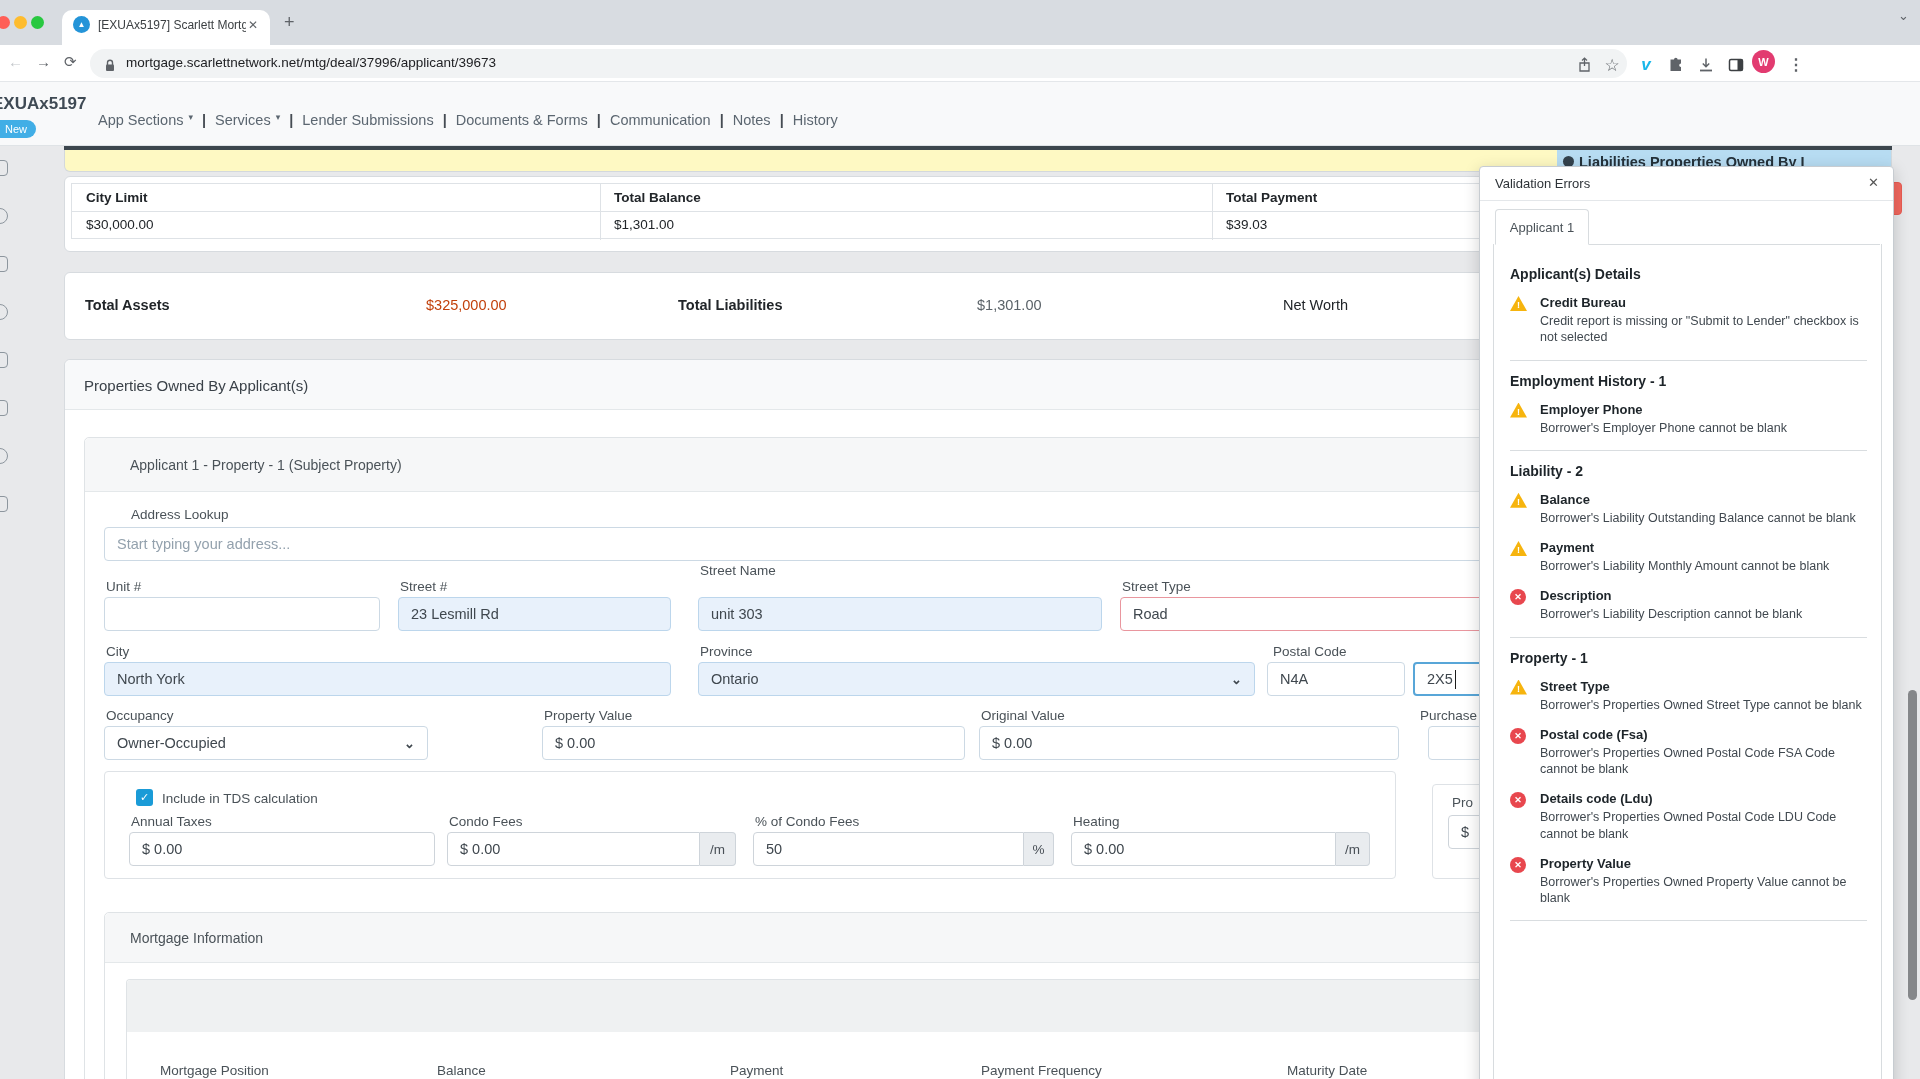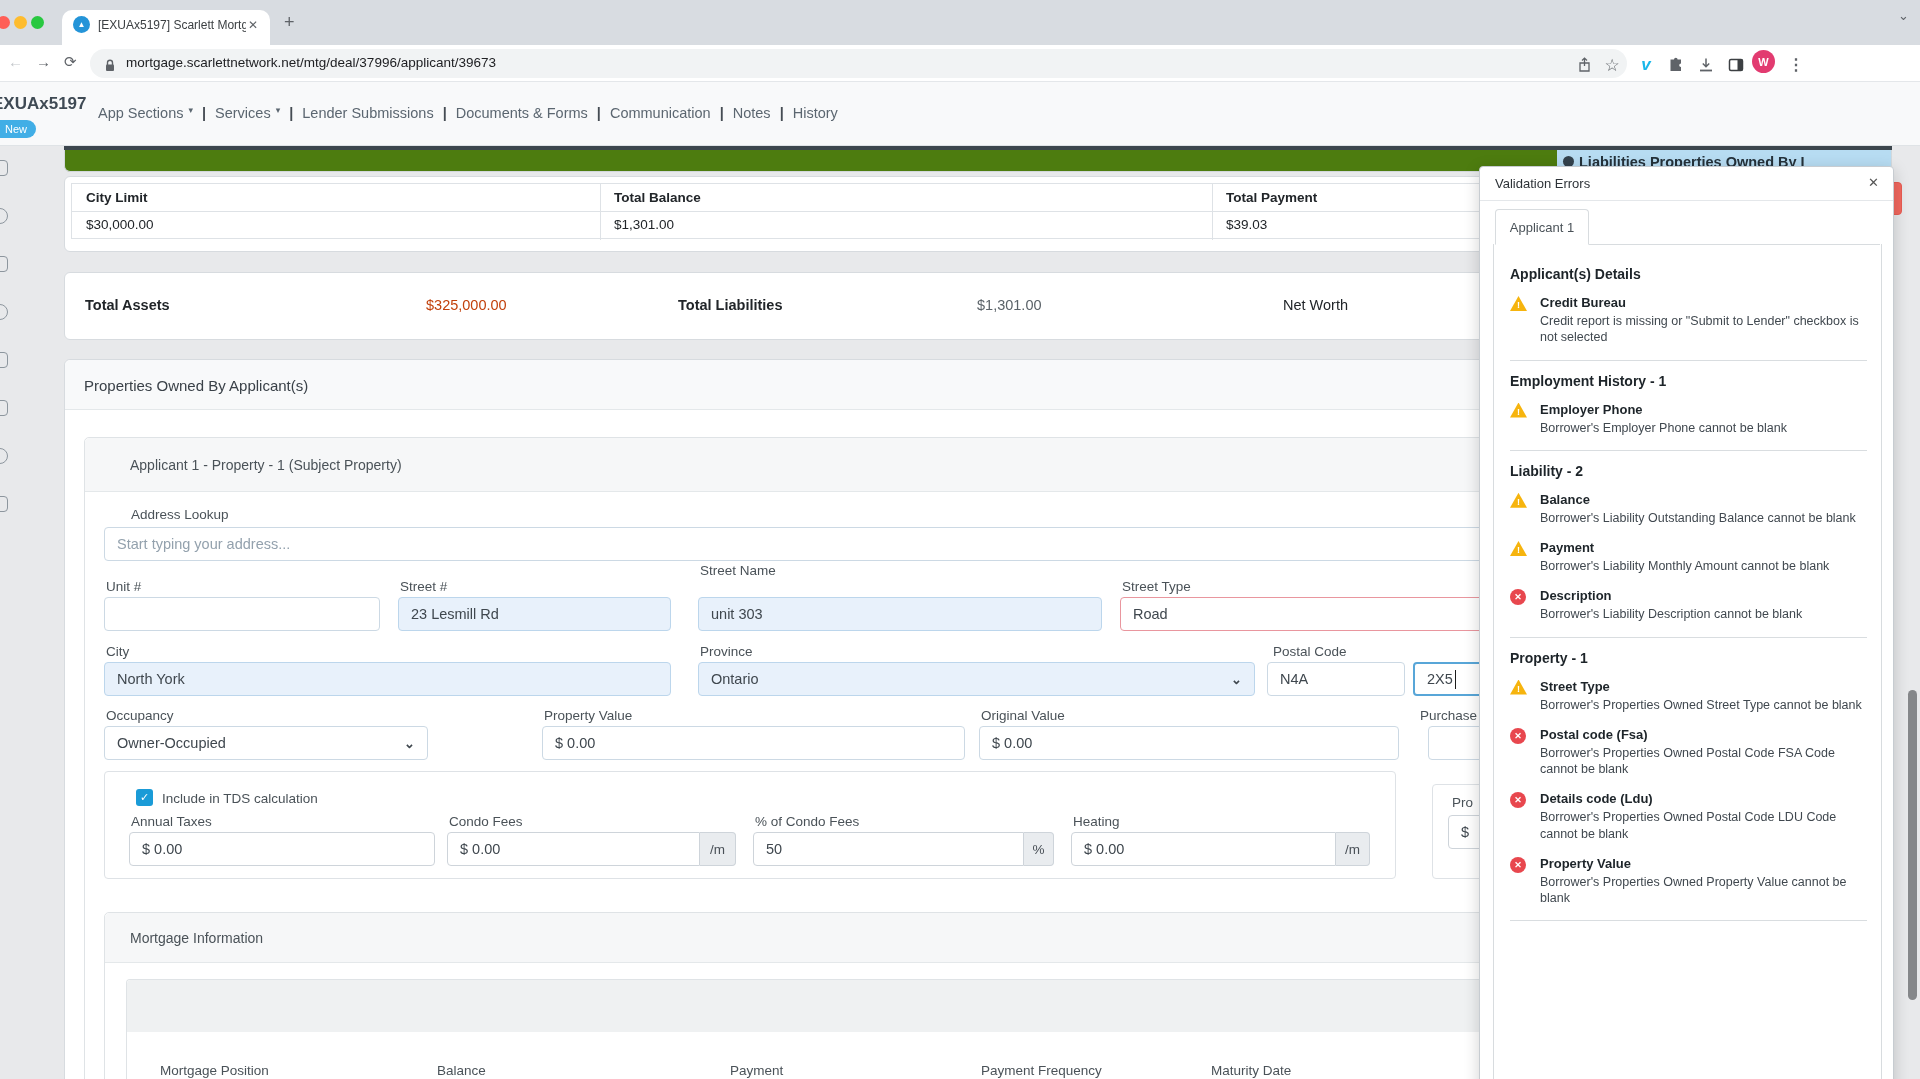--- a/index.html
+++ b/index.html
@@ -31,21 +31,21 @@
             background:#e23b70; color:#fff; font-size:11px; font-weight:bold; display:flex;
             align-items:center; justify-content:center; }
 
   
   .appbar { position:absolute; left:0; top:82px; width:1920px; height:64px; background:#f8f9fa;
             border-bottom:1px solid #dfe3e6; }
   .app-code { position:absolute; left:-8px; top:12px; font-size:17px; font-weight:600; color:#3f4a54; }
   .new-badge { position:absolute; left:-12px; top:38px; width:48px; height:18px; background:#41aee6;
                border-radius:9px; color:#fff; font-size:11px; display:flex; align-items:center;
                justify-content:center; padding-left:8px; }
-  .mainnav { position:absolute; left:98px; top:23px; font-size:14.5px; color:#5b6670;
+  .mainnav { position:absolute; left:98px; top:30px; font-size:14.5px; color:#5b6670;
              display:flex; }
   .mainnav .sep { color:#454c53; font-weight:700; margin:0 9px; }
   .mainnav .caret { font-size:9px; margin-left:5px; color:#5b6670; }
   .btn { position:absolute; top:100px; height:33px; border-radius:4px; color:#fff; font-size:14.5px;
          display:flex; align-items:center; justify-content:center; gap:7px; }
   .btn.blue { background:#2b9bd5; border:1px solid #2590c8; }
   .btn.red  { background:#f2685f; border:1px solid #e85c53; }
   .ck-circle { width:15px; height:15px; background:#fff; border-radius:50%; color:#2b9bd5;
                font-size:10px; font-weight:bold; display:flex; align-items:center; justify-content:center; }
 
@@ -97,21 +97,21 @@
                 color:#fff; font-size:9px; font-weight:bold; display:flex; align-items:flex-end;
                 justify-content:center; line-height:1; padding-bottom:1px; }
   .vicon-err { width:16px; height:16px; border-radius:50%; background:#e8474e; color:#fff; font-size:9px;
                font-weight:bold; display:flex; align-items:center; justify-content:center; }
   .v-title { font-size:13px; font-weight:700; color:#1d2429; margin-bottom:3px; }
   .v-desc { font-size:12.5px; color:#40484f; line-height:1.3; }
   .v-hr { border:none; border-top:1px solid #d9dde0; margin:14px 0 12px 0; }
 
   
   .dark-line { position:absolute; left:64px; top:146px; width:1828px; height:4px; background:#3c464d; }
-  .sliver { position:absolute; left:64px; top:150px; width:1828px; height:22px; background:#4d7c0f;
+  .sliver { position:absolute; left:64px; top:150px; width:1828px; height:22px; background:#fef9c3;
             border:1px solid #d3d8dc; border-top:none; border-radius:0 0 6px 6px; overflow:hidden; }
   .hl-strip { position:absolute; left:1492px; top:0; width:336px; height:22px; background:#b7dcf2;
               color:#24313a; font-size:14.5px; font-weight:700; white-space:nowrap; overflow:hidden;
               padding:4px 0 0 22px; }
   .hl-dot { position:absolute; left:6px; top:6px; width:11px; height:11px; border-radius:50%; background:#33424d; }
   .scroll-thumb { position:absolute; left:1908px; top:690px; width:9px; height:310px; background:#85878a;
                   border-radius:4.5px; z-index:40; }
   .side-ico { position:absolute; left:-8px; width:16px; height:16px; border:1.7px solid #8d969e;
               border-radius:4px; }
 </style>
@@ -354,21 +354,21 @@
 
 <div class="card" style="left:104px;top:912px;width:1748px;height:187px;border-color:#dfe3e6;border-radius:5px 5px 0 0">
   <div style="position:absolute;left:0;top:0;width:100%;height:50px;background:#f6f7f8;border-bottom:1px solid #e4e8ea;border-radius:5px 5px 0 0"></div>
   <span class="lbl" style="left:25px;top:17px;font-size:14px">Mortgage Information</span>
   <div style="position:absolute;left:21px;top:66px;width:1706px;height:121px;border:1px solid #dfe3e6;border-bottom:none;border-radius:4px 4px 0 0">
     <div style="position:absolute;left:0;top:0;width:100%;height:52px;background:#eff1f2;border-radius:4px 4px 0 0"></div>
     <span class="lbl" style="left:33px;top:83px">Mortgage Position</span>
     <span class="lbl" style="left:310px;top:83px">Balance</span>
     <span class="lbl" style="left:603px;top:83px">Payment</span>
     <span class="lbl" style="left:854px;top:83px">Payment Frequency</span>
-    <span class="lbl" style="left:1084px;top:83px">Maturity Date</span>
+    <span class="lbl" style="left:1160px;top:83px">Maturity Date</span>
   </div>
 </div>
 
 <div class="vpanel">
   <div class="vp-head">
     <span class="vp-title">Validation Errors</span>
     <span class="vp-close">✕</span>
   </div>
   <div class="vp-tabline"></div>
   <div class="vp-tab">Applicant 1</div>

